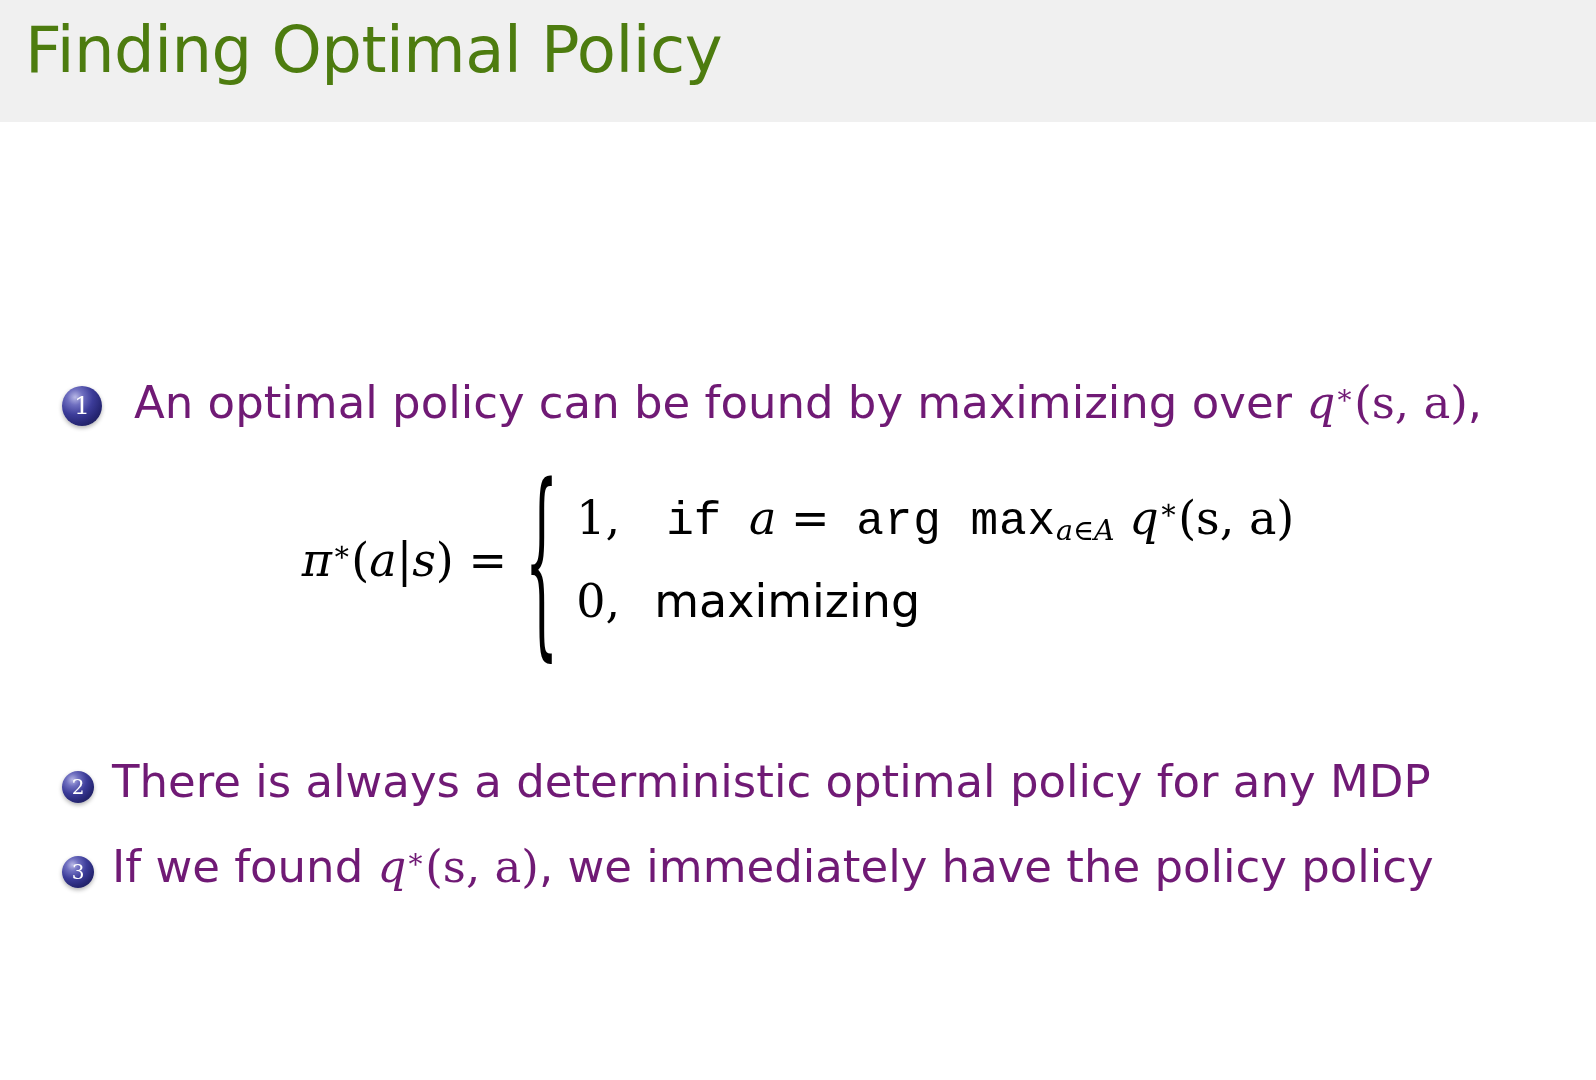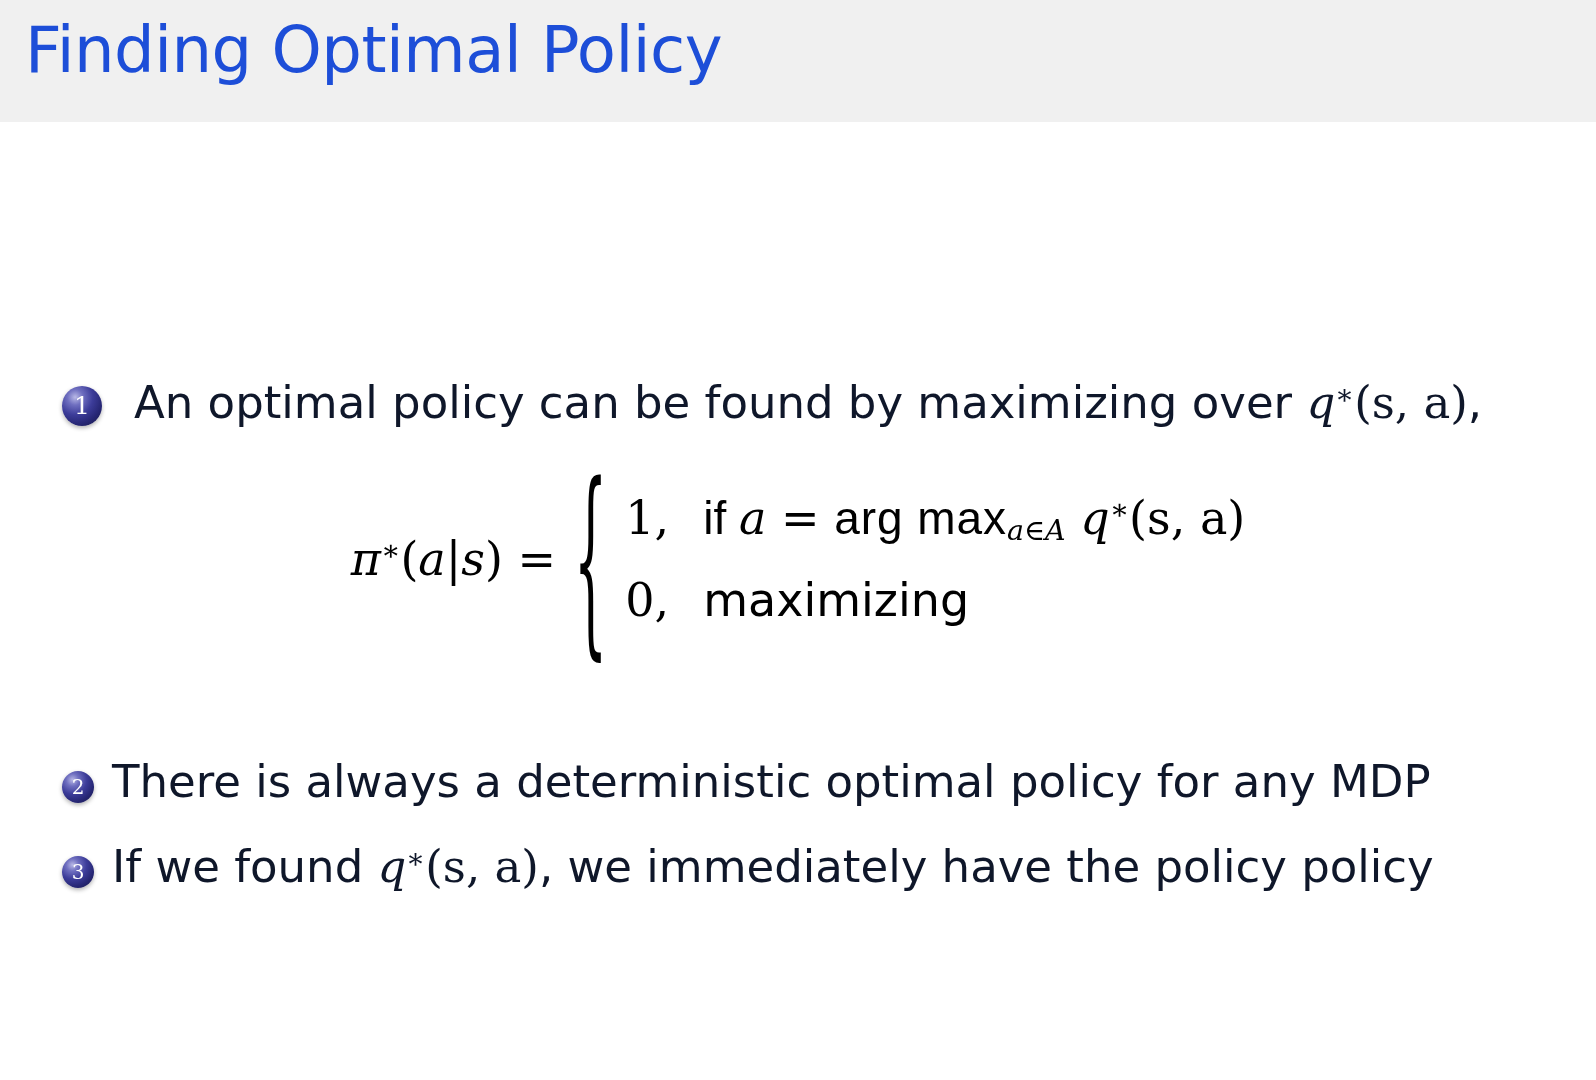--- a/index.html
+++ b/index.html
@@ -34,21 +34,21 @@
     box-sizing: border-box;
   }
   .title-text {
     position: absolute;
     left: 25px;
     top: 17px;
     font-family: "DejaVu Sans", sans-serif;
     font-size: 64px;
     font-weight: 400;
     letter-spacing: -0.5px;
-    color: #1d4ed8;
+    color: #4d7c0f;
     white-space: nowrap;
     line-height: 1.05;
   }
 
   
   .body-area {
     position: absolute;
     left: 0;
     top: 122px;
     width: 1596px;
@@ -106,39 +106,40 @@
     border-radius: 50%;
     background: radial-gradient(ellipse at center, rgba(0,0,0,0.22) 0%, rgba(0,0,0,0) 72%);
     z-index: -1;
   }
 
   .item-text {
     font-family: "DejaVu Sans", sans-serif;
     font-size: 45px;
     line-height: 1.22;
     white-space: nowrap;
-    color: #0f172a;
+    color: #701a75;
   }
   .item-1 .item-text { margin-left: 32px; }
   .item-2 .item-text,
   .item-3 .item-text { margin-left: 18px; }
 
   
   .mi {           
     font-family: "DejaVu Serif", serif;
     font-style: italic;
     font-size: 1.0em;
   }
   .mo {           
     font-family: "DejaVu Serif", serif;
     font-style: normal;
   }
   .mup {          
-    font-family: Liberation Sans, sans-serif;
+    font-family: Liberation Mono, monospace;
     font-style: normal;
+    margin-left: 12px;
   }
   .star {
     font-size: 0.62em;
     vertical-align: 0.52em;
     font-family: "DejaVu Serif", serif;
     font-style: normal;
     letter-spacing: 0;
   }
   .sub {
     font-size: 0.62em;

